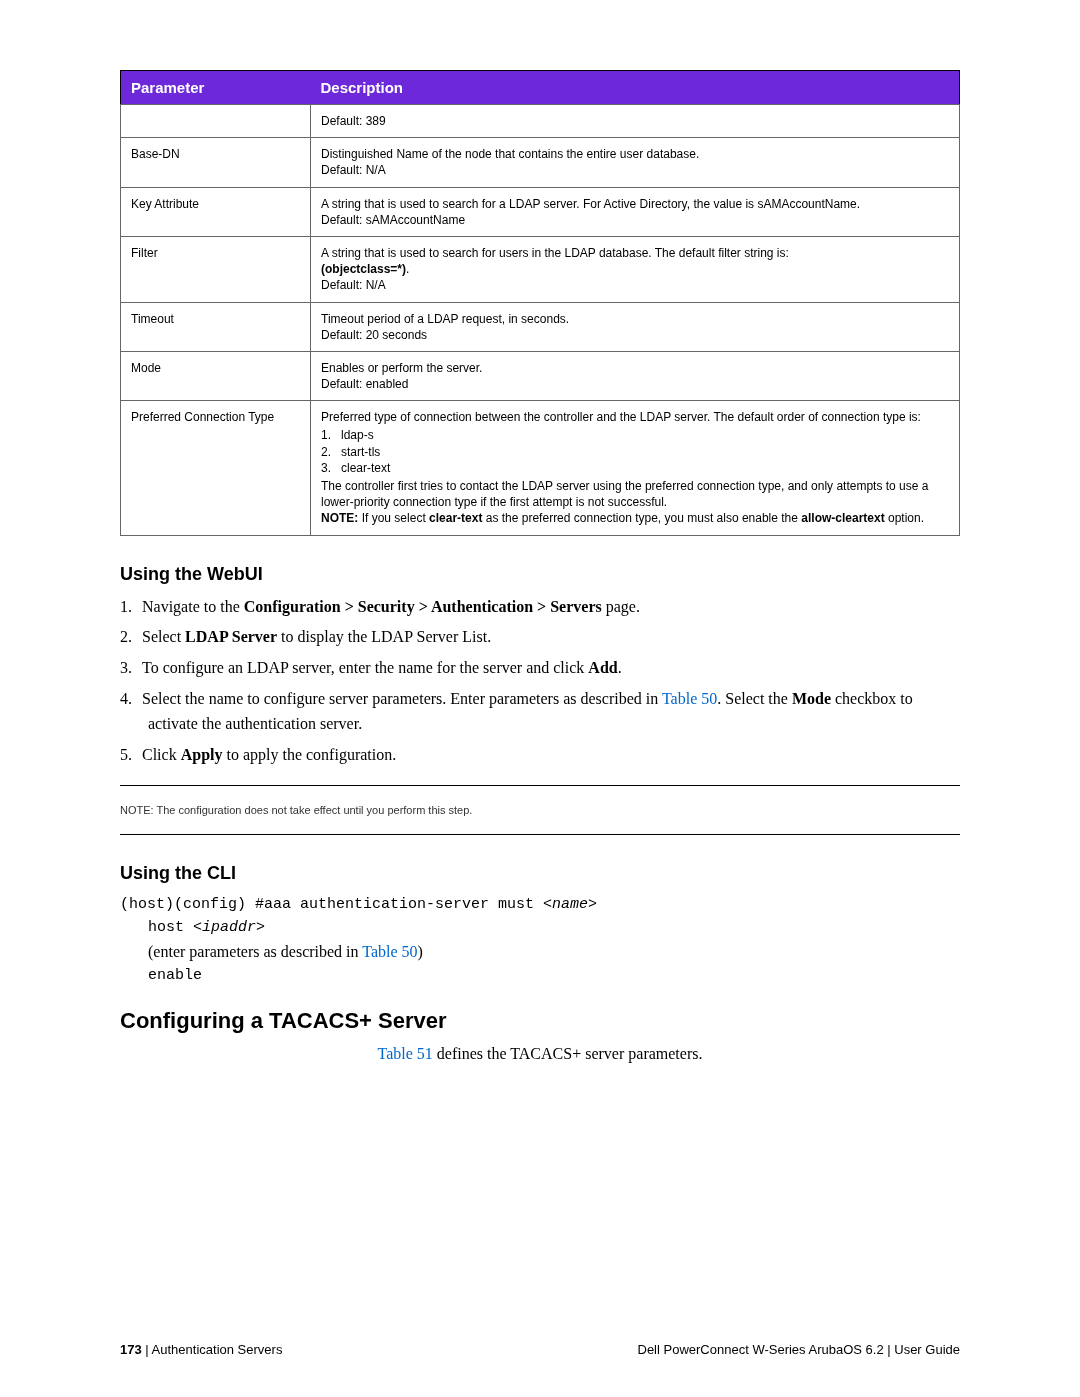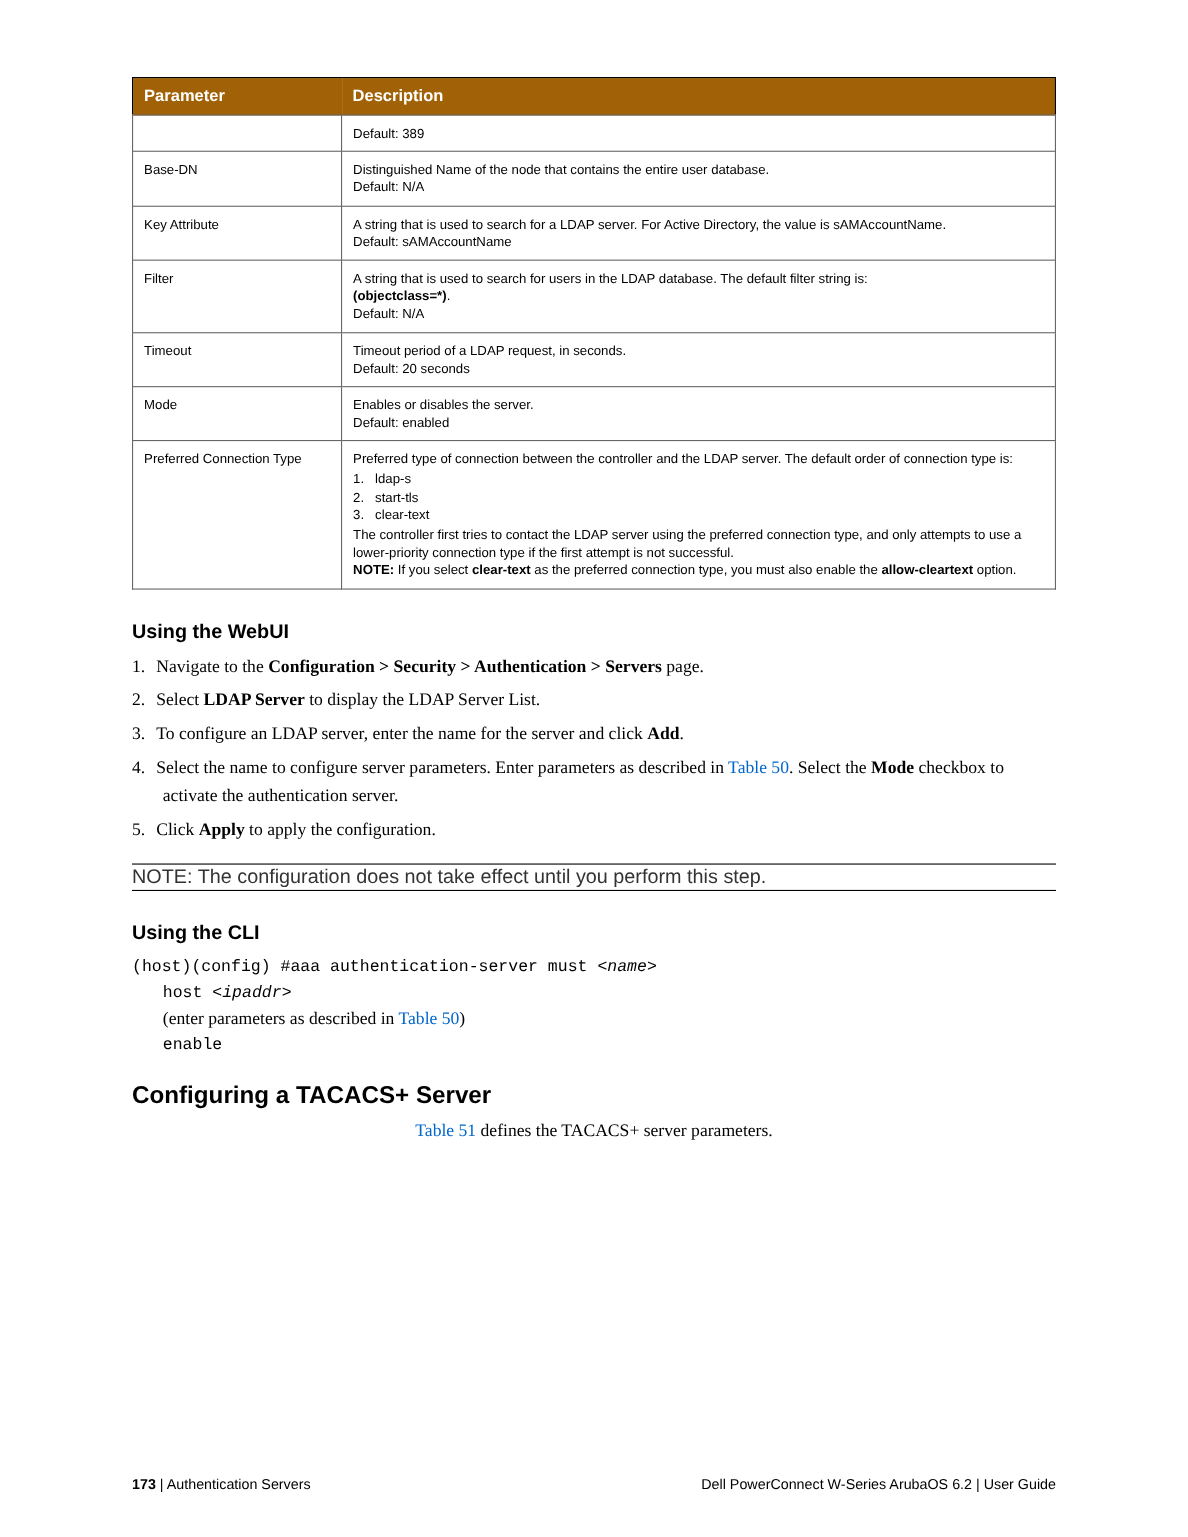--- a/index.html
+++ b/index.html
@@ -14,21 +14,21 @@
   }
   .page {
     padding: 70px 120px 0 120px;
   }
   table.param-table {
     width: 100%;
     border-collapse: collapse;
     border: 1px solid #000;
   }
   table.param-table th {
-    background: #a16207;
+    background: #6d28d9;
     color: #fff;
     font-weight: bold;
     text-align: left;
     padding: 8px 10px;
     font-size: 15px;
   }
   table.param-table td {
     border: 1px solid #666;
     padding: 8px 10px;
     vertical-align: top;
@@ -81,23 +81,23 @@
   }
   ol.steps > li .num {
     display: inline-block;
     width: 22px;
     text-indent: 0;
   }
   .link { color: #0066cc; margin-top: 28px; }
   .note-rule {
     border-top: 1px solid #000;
     border-bottom: 1px solid #000;
-    padding: 1px 0;
+    padding: 18px 0;
     margin-top: 18px;
-    font-size: 18px;
+    font-size: 11px;
     color: #333;
   }
   .cli-block {
     font-family: "Courier New", monospace;
     font-size: 15px;
     white-space: pre;
     line-height: 1.5;
     margin-top: 4px;
   }
   .cli-italic { font-style: italic; }
@@ -167,21 +167,21 @@
       <tr>
         <td class="param-col">Timeout</td>
         <td>
           <span>Timeout period of a LDAP request, in seconds.</span><br>
           <span>Default: 20 seconds</span>
         </td>
       </tr>
       <tr>
         <td class="param-col">Mode</td>
         <td>
-          <span>Enables or disables the server.</span><br>
+          <span>Enables or perform the server.</span><br>
           <span>Default: enabled</span>
         </td>
       </tr>
       <tr>
         <td class="param-col">Preferred Connection Type</td>
         <td>
           <span>Preferred type of connection between the controller and the LDAP server. The default order of connection type is:</span>
           <ol class="nested-ol">
             <li><span class="num">1.</span><span>ldap-s</span></li>
             <li><span class="num">2.</span><span>start-tls</span></li>

